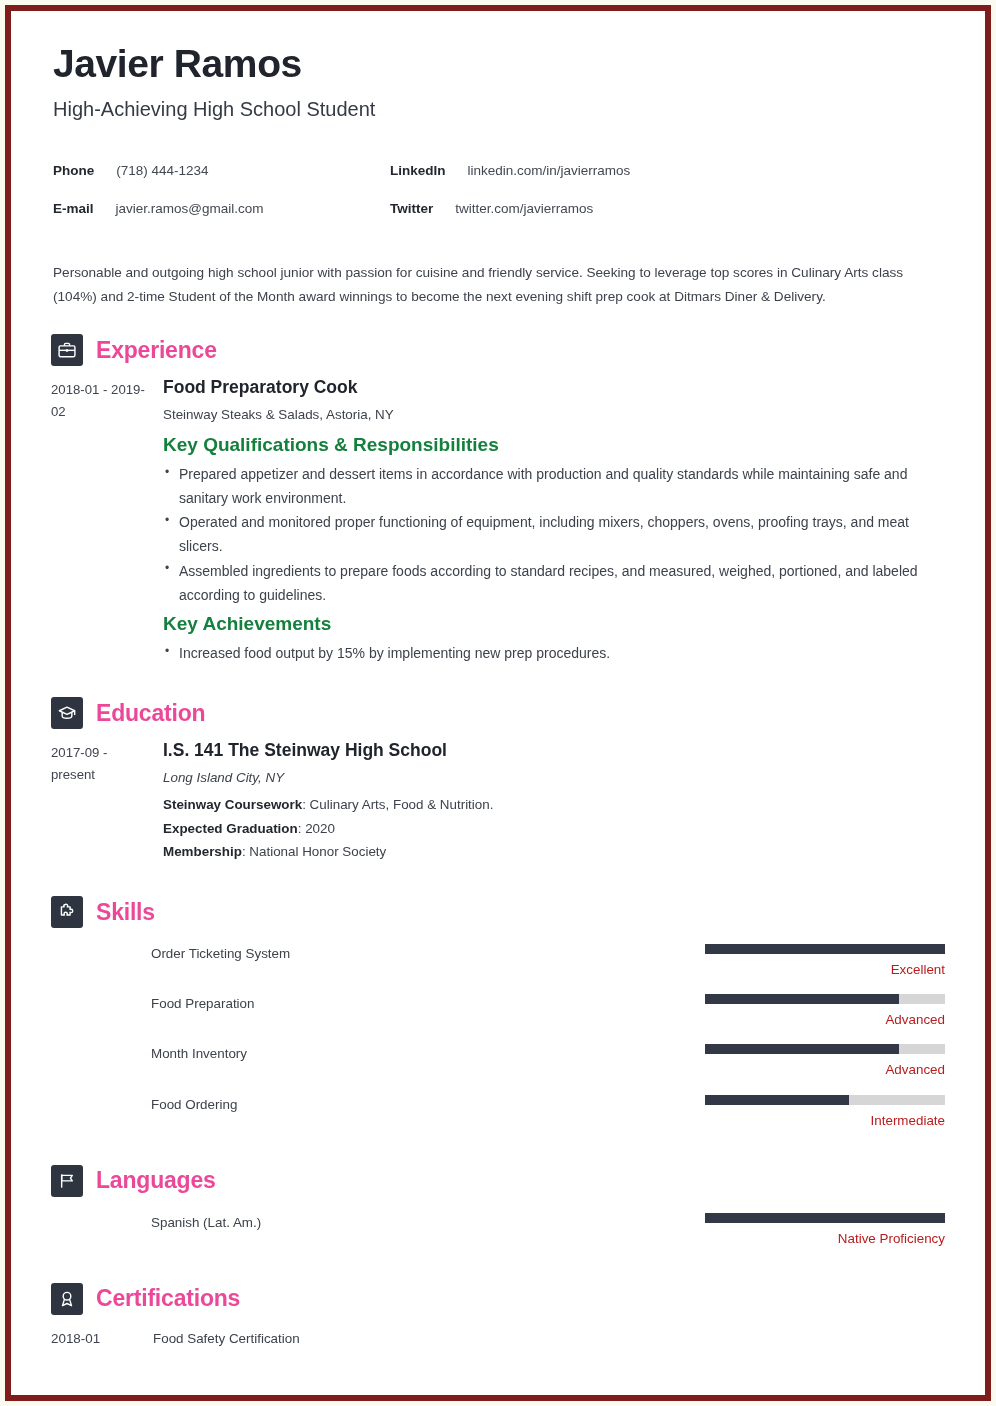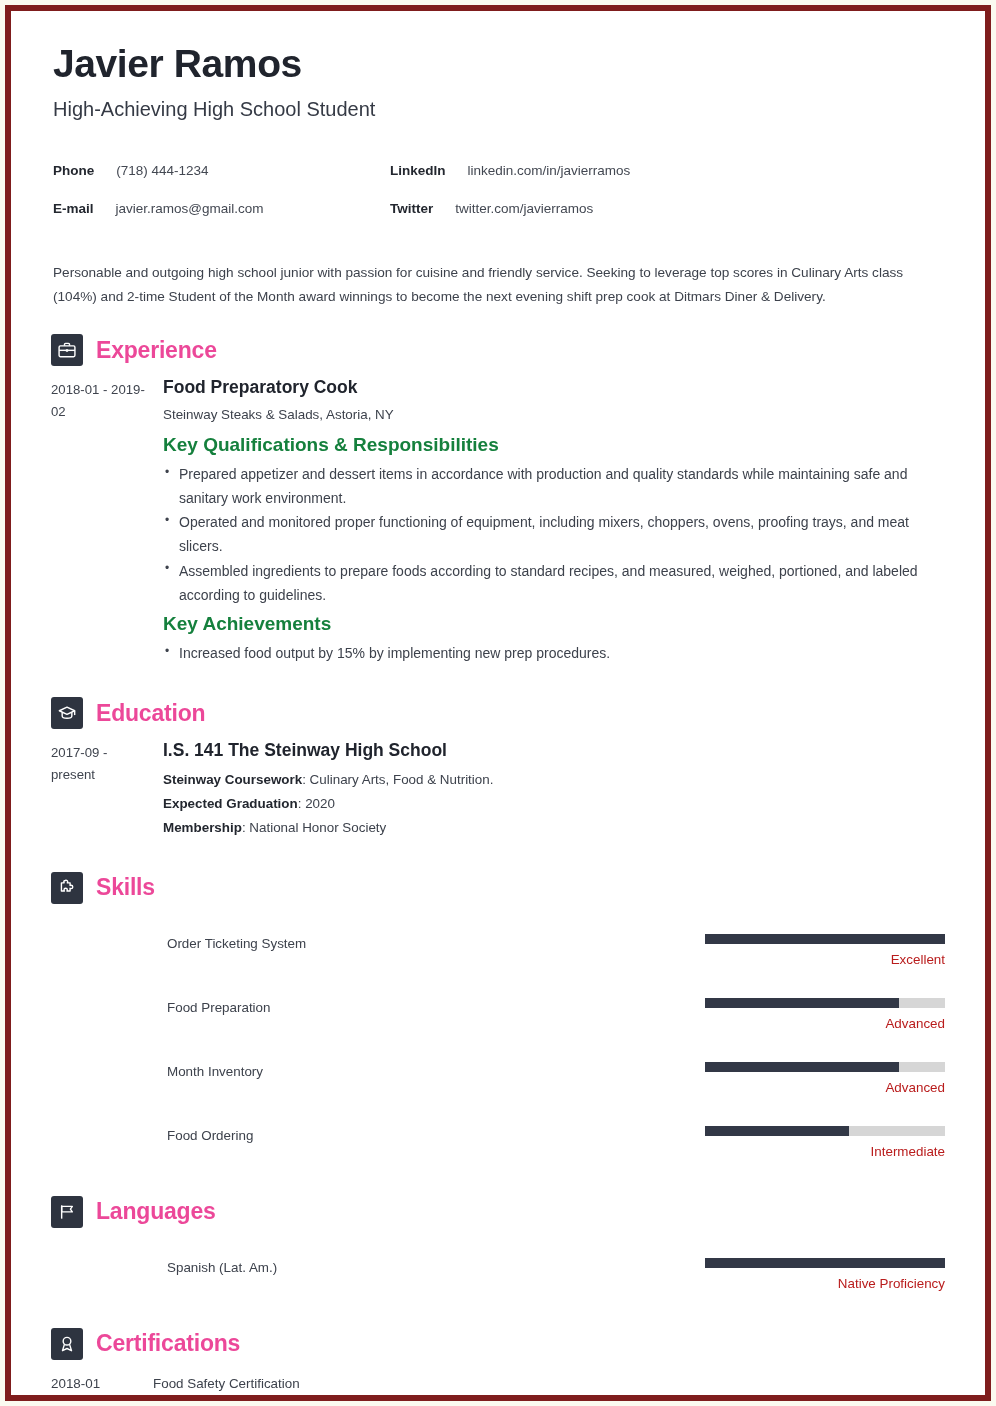--- a/index.html
+++ b/index.html
@@ -164,23 +164,23 @@
     font-size: 13.4px;
     line-height: 1.78;
     color: #3d424c;
   }
   .kv-line b { color: #23272f; font-weight: bold; }
 
   
   .rating-row {
     display: grid;
     grid-template-columns: 100px 1fr 240px;
-    column-gap: 16px;
+    column-gap: 0;
     align-items: start;
-    margin-top: 30px;
+    margin-top: 16px;
   }
   .rating-label {
     grid-column: 2;
     font-size: 13.4px;
     color: #3d424c;
     line-height: 1.3;
     padding-top: 1px;
   }
   .rating-meter { grid-column: 3; }
   .bar-track {
@@ -289,20 +289,21 @@
           <path d="M21.2 9.3v5.2"></path>
         </svg>
       </span>
       <span class="section-title">Education</span>
     </div>
 
     <div class="entry">
       <div class="entry-date">2017-09 - present</div>
       <div class="entry-body">
         <div class="entry-title">I.S. 141 The Steinway High School</div>
+        <div class="entry-sub italic">Long Island City, NY</div>
         <div class="kv-line">
           <b>Steinway Coursework</b><span>: Culinary Arts, Food &amp; Nutrition.</span>
         </div>
         <div class="kv-line">
           <b>Expected Graduation</b><span>: 2020</span>
         </div>
         <div class="kv-line">
           <b>Membership</b><span>: National Honor Society</span>
         </div>
       </div>

